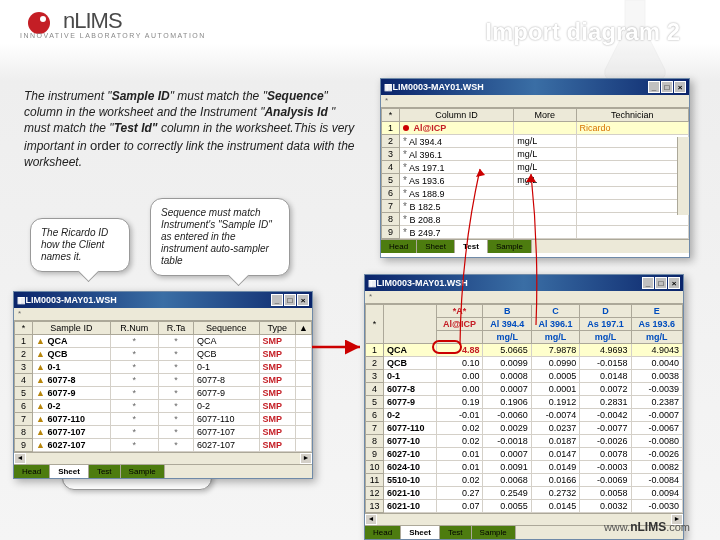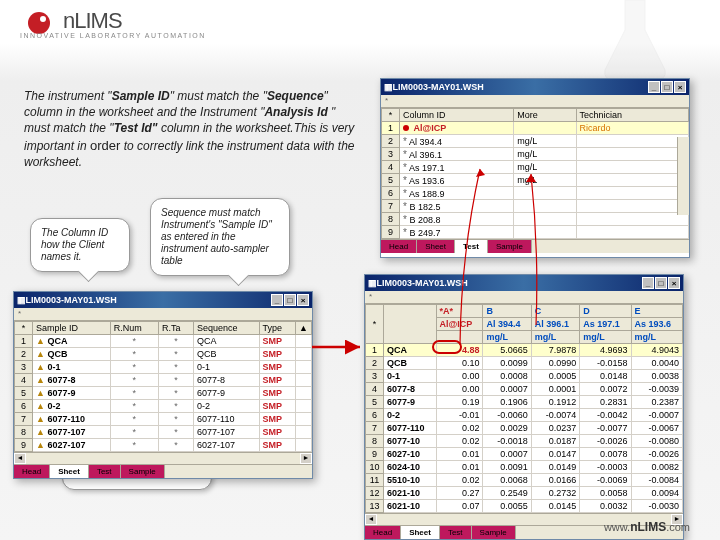--- a/index.html
+++ b/index.html
@@ -32,29 +32,29 @@
   .c3{top:135px;left:521px;width:145px}
   .c3::after{top:-8px;left:20px;transform:rotate(-135deg)}
   .c4{top:436px;left:62px;width:150px}
   .c4::after{top:-8px;left:40px;transform:rotate(-135deg)}
   .win{position:absolute;border:1px solid #6f8aa8;background:#fff;box-shadow:3px 3px 8px rgba(0,0,0,0.3);font-size:9px}
   .win-tb{height:16px;background:linear-gradient(90deg,#0a246a 0%,#3a6ea5 50%,#0a246a 100%);color:#fff;display:flex;align-items:center;padding:0 3px;font-size:9px;font-weight:bold}
   .win-tb-title{flex:1}
   .win-btn{width:12px;height:12px;background:#c0c0c0;border:1px solid #fff;margin-left:1px;display:flex;align-items:center;justify-content:center;font-size:8px;color:#000}
   .win-hint{height:13px;background:#ece9d8;border-bottom:1px solid #aca899;font-size:8px;padding:1px 4px;color:#666}
   .grid{border-collapse:collapse;width:100%}
-  .grid th{background:#ece9d8;border:1px solid #aca899;padding:1px 3px;font-weight:normal;font-size:9px;text-align:left}
+  .grid th{background:#ece9d8;border:1px solid #aca899;padding:1px 3px;font-weight:normal;font-size:9px;text-align:center}
   .grid td{border:1px solid #d4d0c8;padding:0 3px;font-size:9px;height:13px;background:#fff}
   .grid .rownum{background:#ece9d8;text-align:center;width:18px;border:1px solid #aca899}
   .grid .sel td{background:#ffffcc}
   .grid .highlight{color:#c41e25;font-weight:bold}
   .grid .blue{color:#004dbe;font-weight:bold}
   .grid .orange{color:#d87400}
   .tabs{display:flex;border-top:1px solid #aca899;background:#ece9d8;font-size:8px}
-  .tab{padding:2px 8px;border-right:1px solid #aca899;background:#be185d}
+  .tab{padding:2px 8px;border-right:1px solid #aca899;background:#4d7c0f}
   .tab.active{background:#fff;font-weight:bold}
   .scroll-h{height:12px;background:#ece9d8;border-top:1px solid #aca899;display:flex}
   .scroll-h .sbtn{width:12px;background:#d4d0c8;border:1px solid #fff;font-size:7px;text-align:center}
   .scroll-v{width:12px;background:#ece9d8;border-left:1px solid #aca899;position:absolute;right:0;top:29px;bottom:24px}
   .wTop{top:78px;left:380px;width:310px;height:180px}
   .wLeft{top:291px;left:13px;width:300px}
   .wRight{top:274px;left:364px;width:320px}
   .arrow{position:absolute;pointer-events:none}
   .foot{position:absolute;bottom:6px;right:30px;font-size:11px;color:#555}
   .foot b{font-size:12px;color:#333}
@@ -70,27 +70,28 @@
   <div class="flask">
     <svg viewBox="0 0 100 100">
         <path d="M40 10 L40 40 L20 80 Q18 90 30 90 L70 90 Q82 90 80 80 L60 40 L60 10 Z" fill="#ccc" stroke="#aaa"></path>
       </svg>
   </div>
   <div class="logo">
     <span class="logo-dot"></span>
     <span class="logo-txt"><span class="logo-n">nLIMS</span></span>
   </div>
   <div class="tagline">INNOVATIVE LABORATORY AUTOMATION</div>
+  <div class="title">Import diagram 2</div>
 </div>
 
 <div class="intro">
   <span>The instrument "</span><span class="bold">Sample ID</span><span>" must match the "</span><span class="bold">Sequence</span><span>" column in the worksheet and the Instrument "</span><span class="bold">Analysis Id</span><span> " must match the "</span><span class="bold">Test Id"</span><span> column in the worksheet.</span><span>This is very important in </span><span style="font-style:normal;font-size:13px">order</span><span> to correctly link the instrument data with the worksheet.</span>
 </div>
 
-<div class="callout c1">The Column ID how the Client names it.</div>
+<div class="callout c1">The Ricardo ID how the Client names it.</div>
 <div class="callout c2">Sequence must match Instrument's "Sample ID" as entered in the instrument auto-sampler table</div>
 <div class="callout c3">"Test Id" in worksheet must match the "Test Id" on the instrument</div>
 <div class="callout c4">This is used to link the worksheet with the LIMS. More on this later…</div>
 
 <div class="win wTop">
   <div class="win-tb">
     <span>▦</span>
     <span class="win-tb-title">LIM0003-MAY01.WSH</span>
     <span class="win-btn">_</span>
     <span class="win-btn">□</span>

